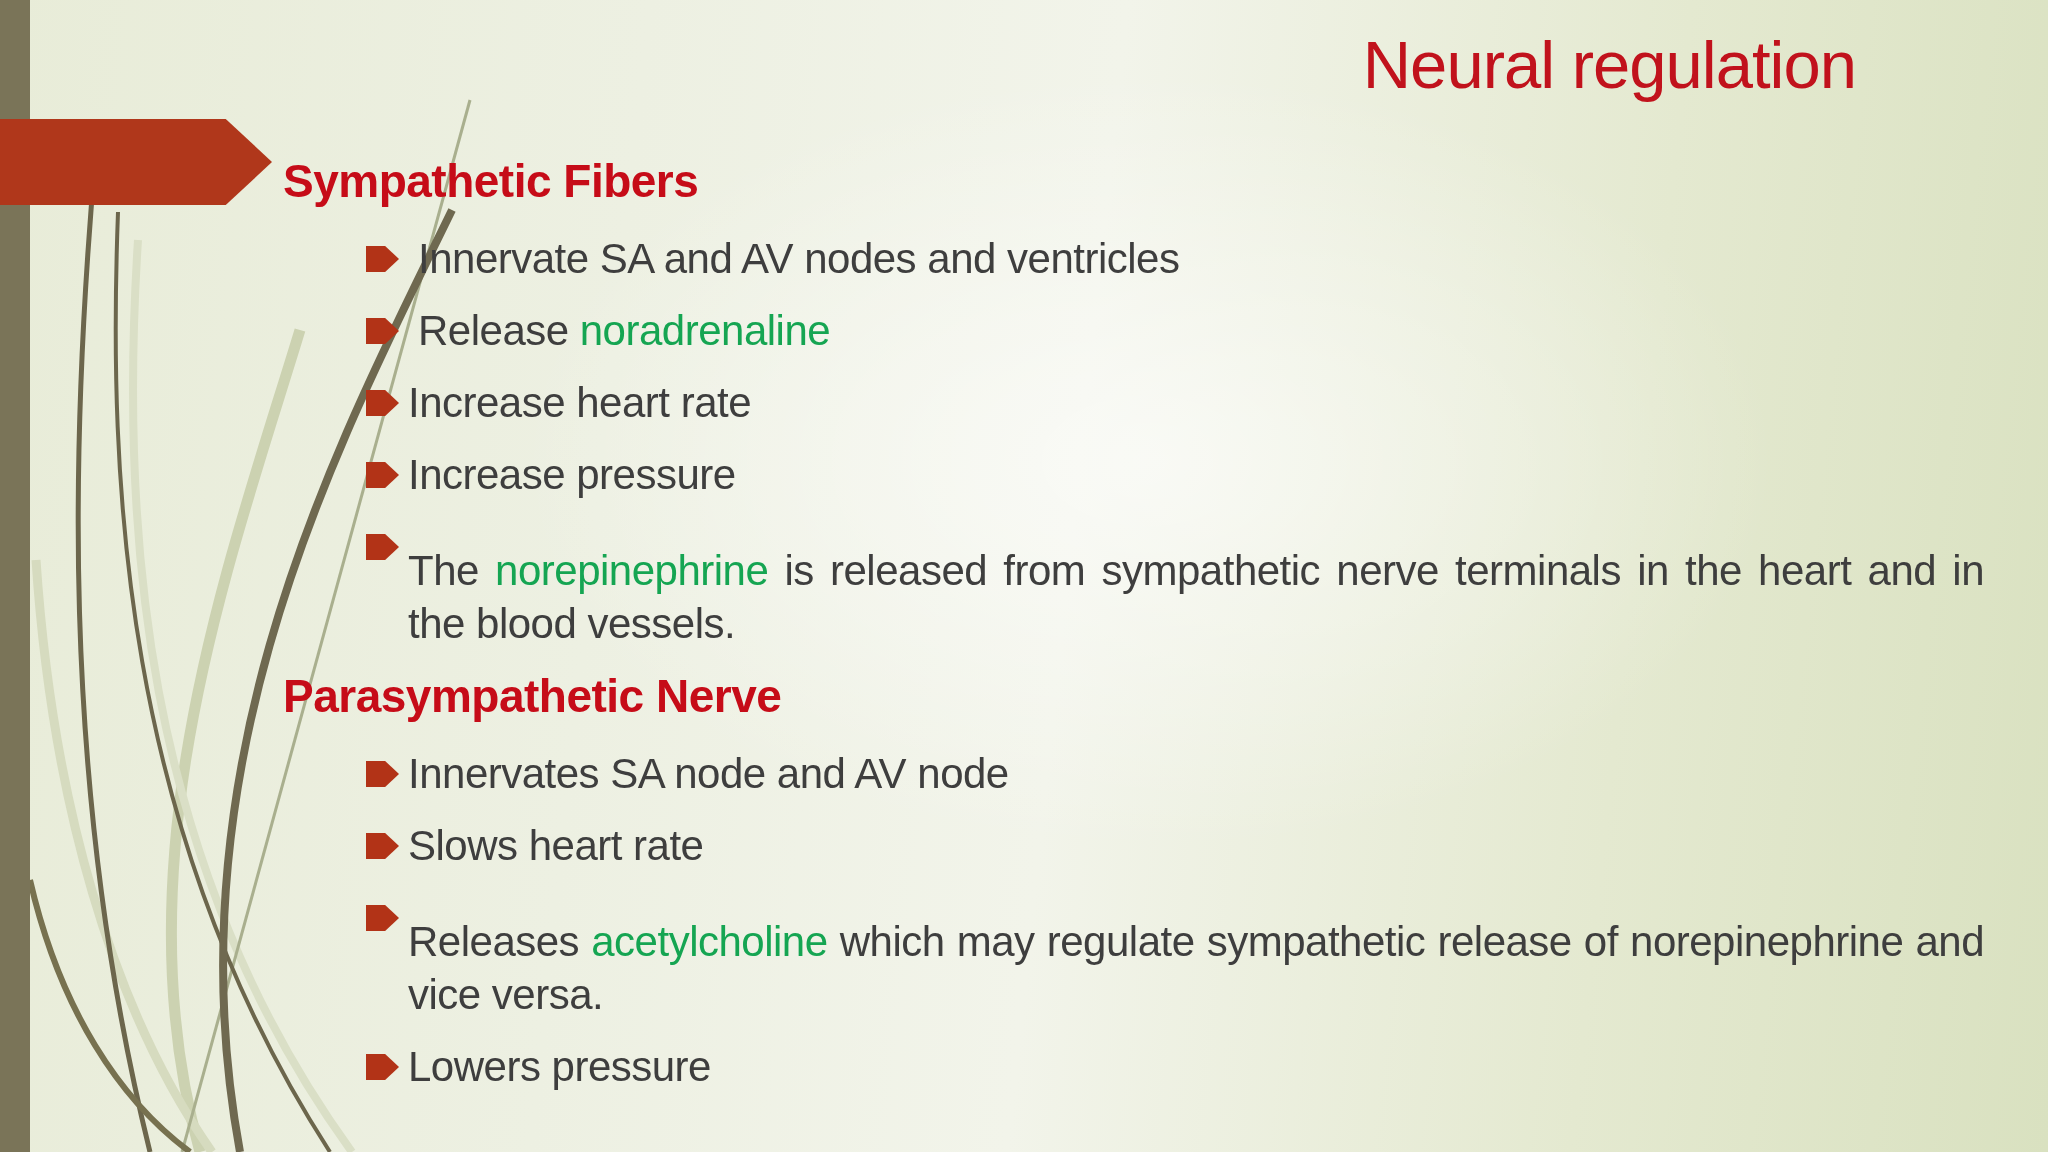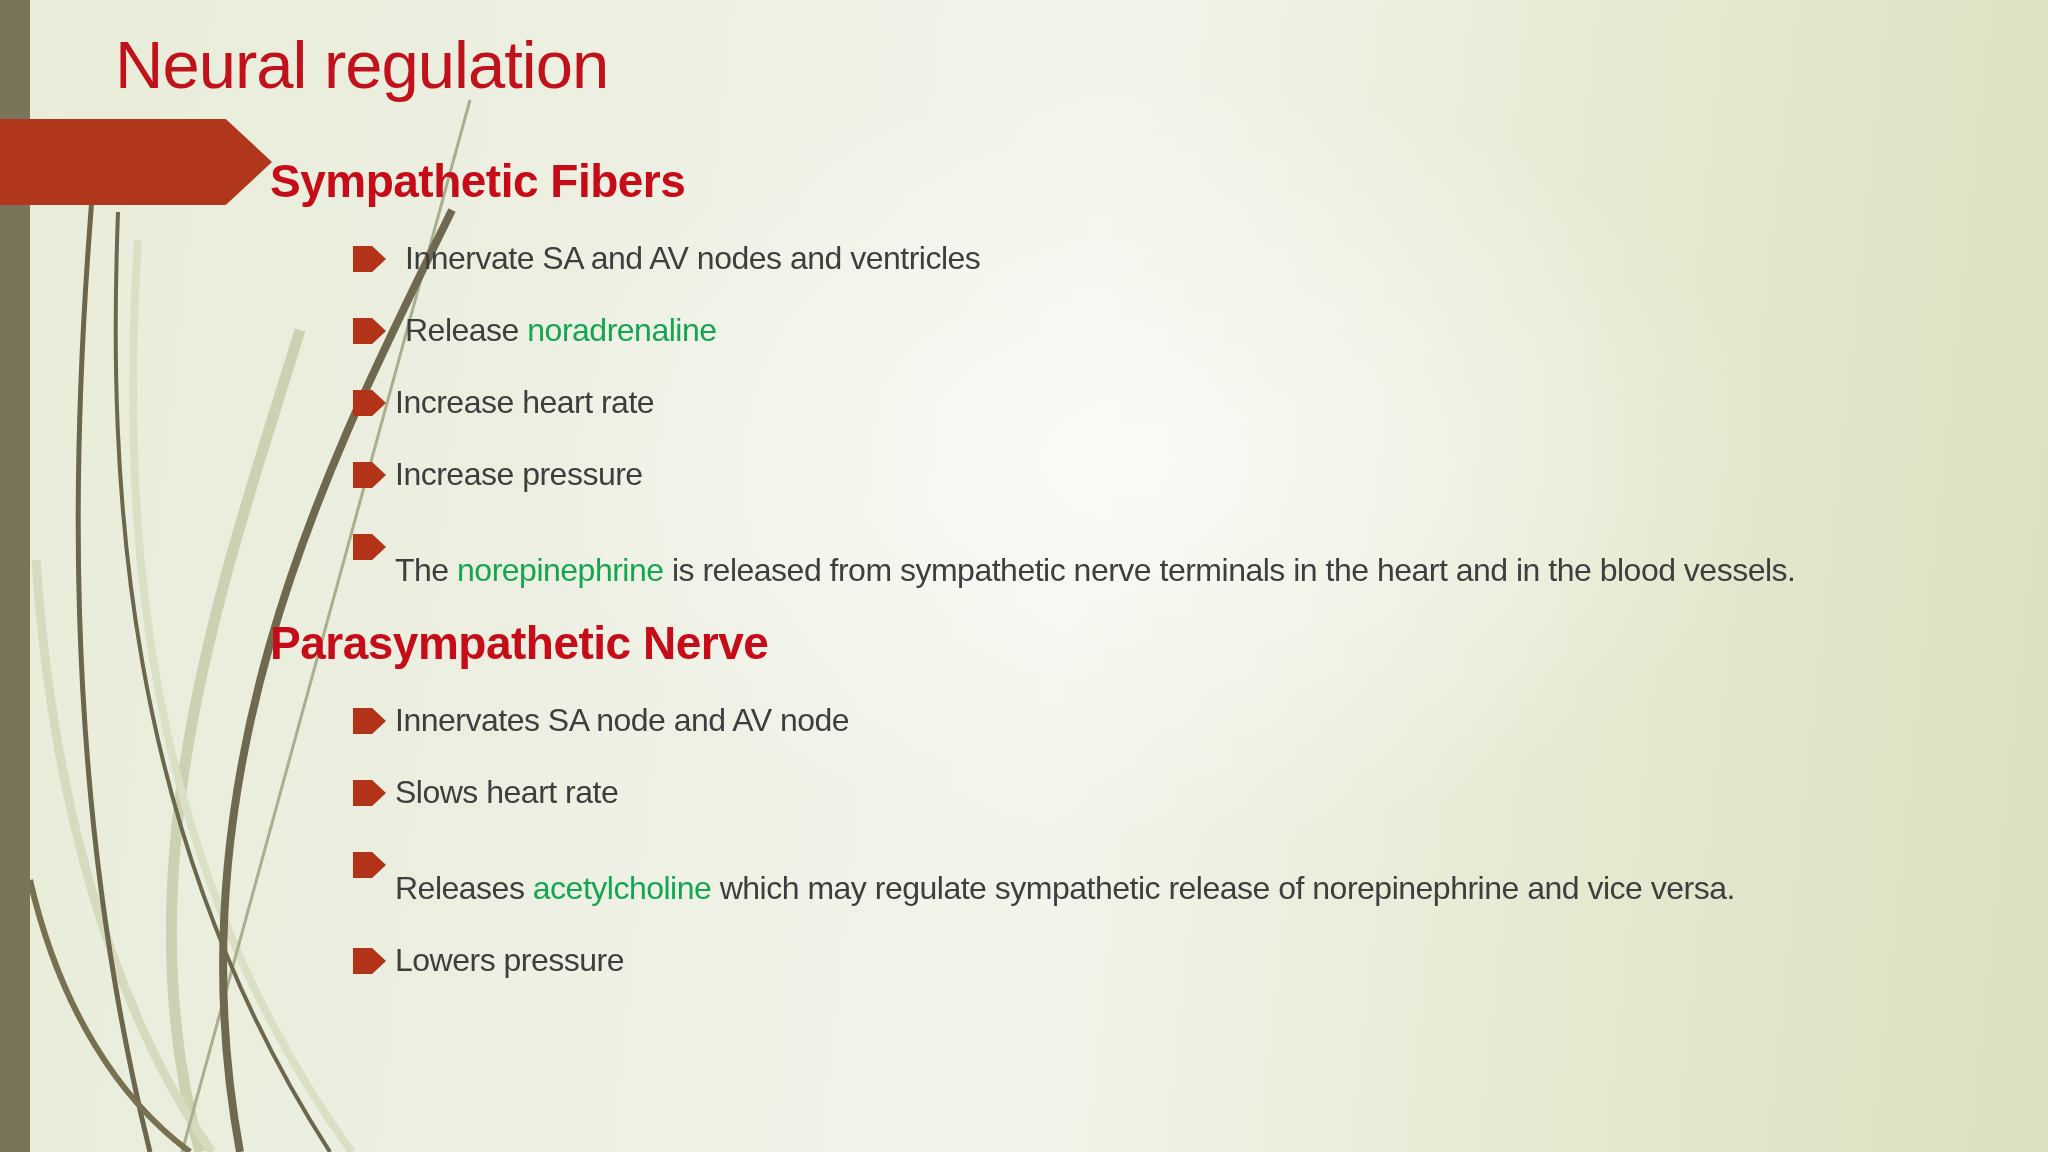--- a/index.html
+++ b/index.html
@@ -17,28 +17,28 @@
     position:absolute;left:0;top:0;width:30px;height:1152px;
     background:var(--olive,#7a7458);
   }
   .banner{
     position:absolute;left:0;top:119px;width:272px;height:86px;
     background:var(--banner-red,#b0371b);
     clip-path:polygon(0 0,83% 0,100% 50%,83% 100%,0 100%);
   }
   .title{
     position:absolute;top:28px;left:0;width:1856px;
-    padding-left:115px;box-sizing:border-box;
-    text-align:left;
+    padding-left:84px;box-sizing:border-box;
+    text-align:right;
     font-size:67px;line-height:74px;
     letter-spacing:-1px;
     color:var(--title-red,#c1121c);
   }
   .content{
-    position:absolute;left:270px;top:154px;right:64px;
+    position:absolute;left:283px;top:154px;right:64px;
   }
   .sec-heading{
     font-size:46px;line-height:54px;font-weight:bold;
     color:var(--heading-red,#c60c18);
     letter-spacing:-0.5px;
     margin:0 0 24px 0;
   }
   .sec-heading.second{}
   .bullet-row{
     display:flex;align-items:flex-start;
@@ -46,21 +46,21 @@
     margin-bottom:19px;
   }
   .bullet-glyph{
     flex:none;width:33px;height:26px;margin-top:14px;margin-right:9px;
     background:var(--bullet-red,#b23317);
     clip-path:polygon(0 0,58% 0,100% 50%,58% 100%,0 100%);
   }
   .bullet-row.spaced .bullet-glyph{margin-right:19px;}
   .bullet-text{
     flex:1;
-    font-size:32px;line-height:53px;
+    font-size:42px;line-height:53px;
     letter-spacing:-0.5px;
     color:var(--body-gray,#3e3e3e);
   }
   .bullet-row.justified .bullet-text{
     text-align:justify;
     text-align-last:left;
     margin-top:24px;
   }
   .green{color:var(--green,#15a552);}
 </style>

